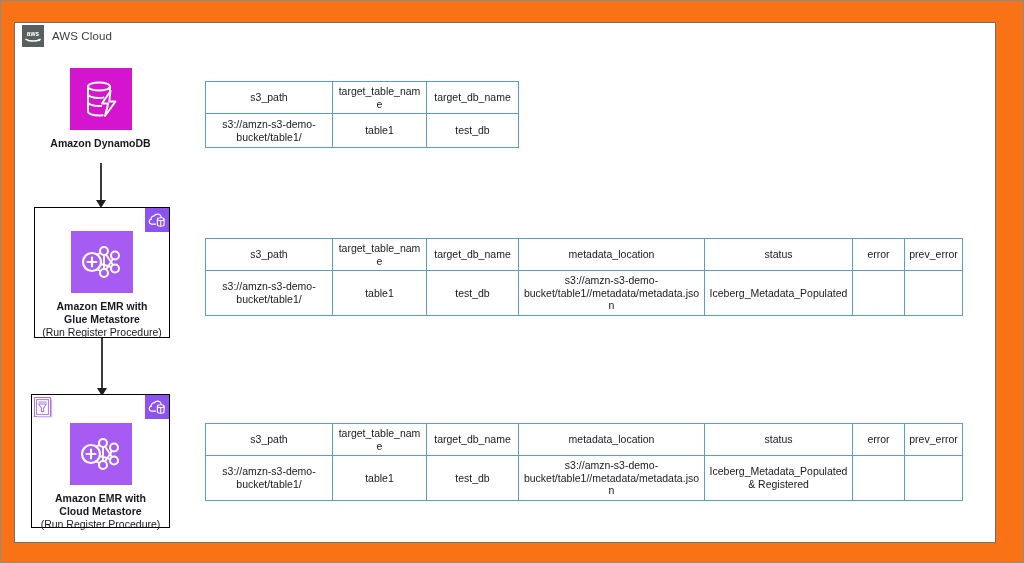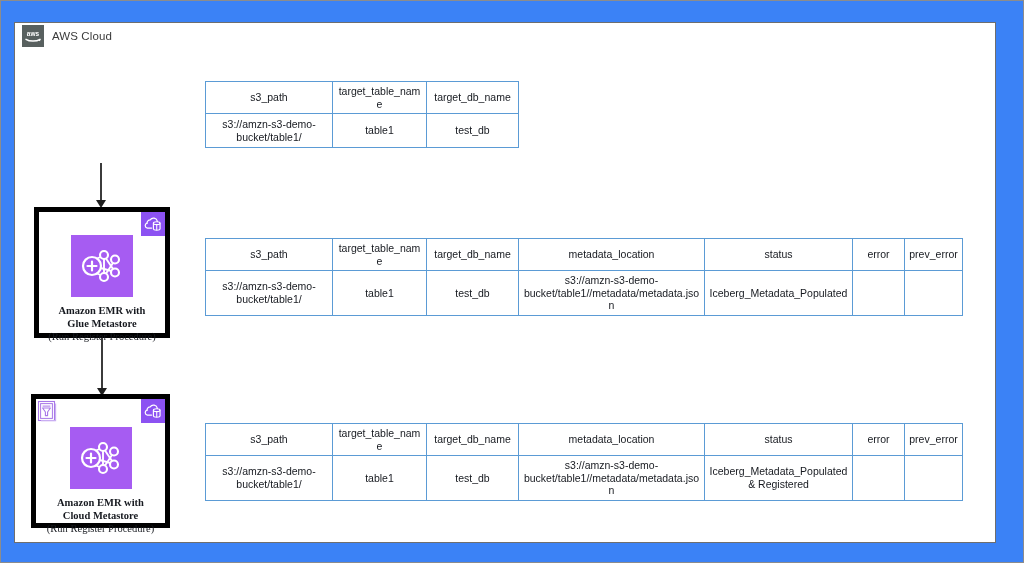--- a/index.html
+++ b/index.html
@@ -5,21 +5,21 @@
   * { box-sizing: border-box; }
   html, body {
     margin: 0; padding: 0;
     background: #ffffff;
     font-family: "Liberation Sans", sans-serif;
   }
   #canvas {
     position: relative;
     width: 1024px;
     height: 563px;
-    background: #3b82f6;
+    background: #f97316;
     overflow: hidden;
   }
 
   
   .page-frame {
     position: absolute;
     left: 0; top: 0;
     width: 1024px; height: 563px;
     border: 1px solid #8c8c8c;
   }
@@ -75,23 +75,22 @@
     font-size: 10.5px;
     line-height: 13px;
     color: #16191f;
   }
   .node-caption .b { font-weight: bold; }
   .node-caption .r { font-weight: normal; }
 
   
   .node-box {
     position: absolute;
-    border: 5px solid #000000;
+    border: 1px solid #000000;
     background: #ffffff;
-    font-family: Liberation Serif, serif;
   }
   .node-box-inner {
     position: absolute;
     left: 0; right: 0;
     display: flex;
     flex-direction: column;
     align-items: center;
   }
   .corner-badge {
     position: absolute;
@@ -148,20 +147,37 @@
     <div class="aws-badge">
       <svg width="18" height="16" viewBox="0 0 18 16">
         <text x="9" y="8" font-family="Liberation Sans, sans-serif" font-size="6.5" font-weight="bold" fill="#ffffff" text-anchor="middle">aws</text>
         <path d="M2 11.3 C5.5 13.6, 12.5 13.6, 16 11.3" stroke="#ffffff" stroke-width="1.5" fill="none" stroke-linecap="round"></path>
         <path d="M14.4 12.6 L16.4 10.9 L16.1 13.3 Z" fill="#ffffff"></path>
       </svg>
     </div>
     <span class="cloud-label-text">AWS Cloud</span>
   </div>
 
+  <div class="node-plain" style="left:38px; top:68px; width:125px;">
+    <div class="icon-sq magenta">
+      <svg width="44" height="44" viewBox="0 0 44 44">
+        <g stroke="#ffffff" stroke-width="2" fill="none" stroke-linecap="round">
+          <ellipse cx="20" cy="9.5" rx="11" ry="4"></ellipse>
+          <path d="M9 9.5 V34.5 C9 36.7 13.9 38.5 20 38.5 C21.3 38.5 22.6 38.4 23.7 38.2"></path>
+          <path d="M31 9.5 V15"></path>
+          <path d="M9 17 C9 19.2 13.9 21 20 21 C21.6 21 23.1 20.9 24.4 20.6"></path>
+          <path d="M9 25 C9 27.2 13.9 29 20 29 C20.8 29 21.6 29 22.3 28.9"></path>
+        </g>
+        <path d="M31.5 14 L23 26.5 L29.2 26.5 L26 39 L36.5 24.5 L30.3 24.5 Z" fill="#d414cf" stroke="#ffffff" stroke-width="2" stroke-linejoin="round"></path>
+      </svg>
+    </div>
+    <div class="node-caption">
+      <span class="b">Amazon DynamoDB</span>
+    </div>
+  </div>
 
   <div class="arrow-line" style="left:100px; top:163px; height:40px;"></div>
   <div class="arrow-head" style="left:96px; top:200px;"></div>
 
   <div class="node-box" style="left:34px; top:207px; width:136px; height:131px;">
     <div class="corner-badge tr">
       <svg width="19" height="19" viewBox="0 0 20 20">
         <path d="M3.2 8.6 a3.3 3.3 0 0 1 3.3-3.4 a4.2 4.2 0 0 1 7.6 1.4" stroke="#ffffff" stroke-width="1.3" fill="none" stroke-linecap="round"></path>
         <path d="M3.2 8.6 a2.6 2.6 0 0 0 0.4 5.1 H8" stroke="#ffffff" stroke-width="1.3" fill="none" stroke-linecap="round"></path>
         <ellipse cx="13.4" cy="8.6" rx="3.5" ry="1.5" stroke="#ffffff" stroke-width="1.2" fill="none"></ellipse>

